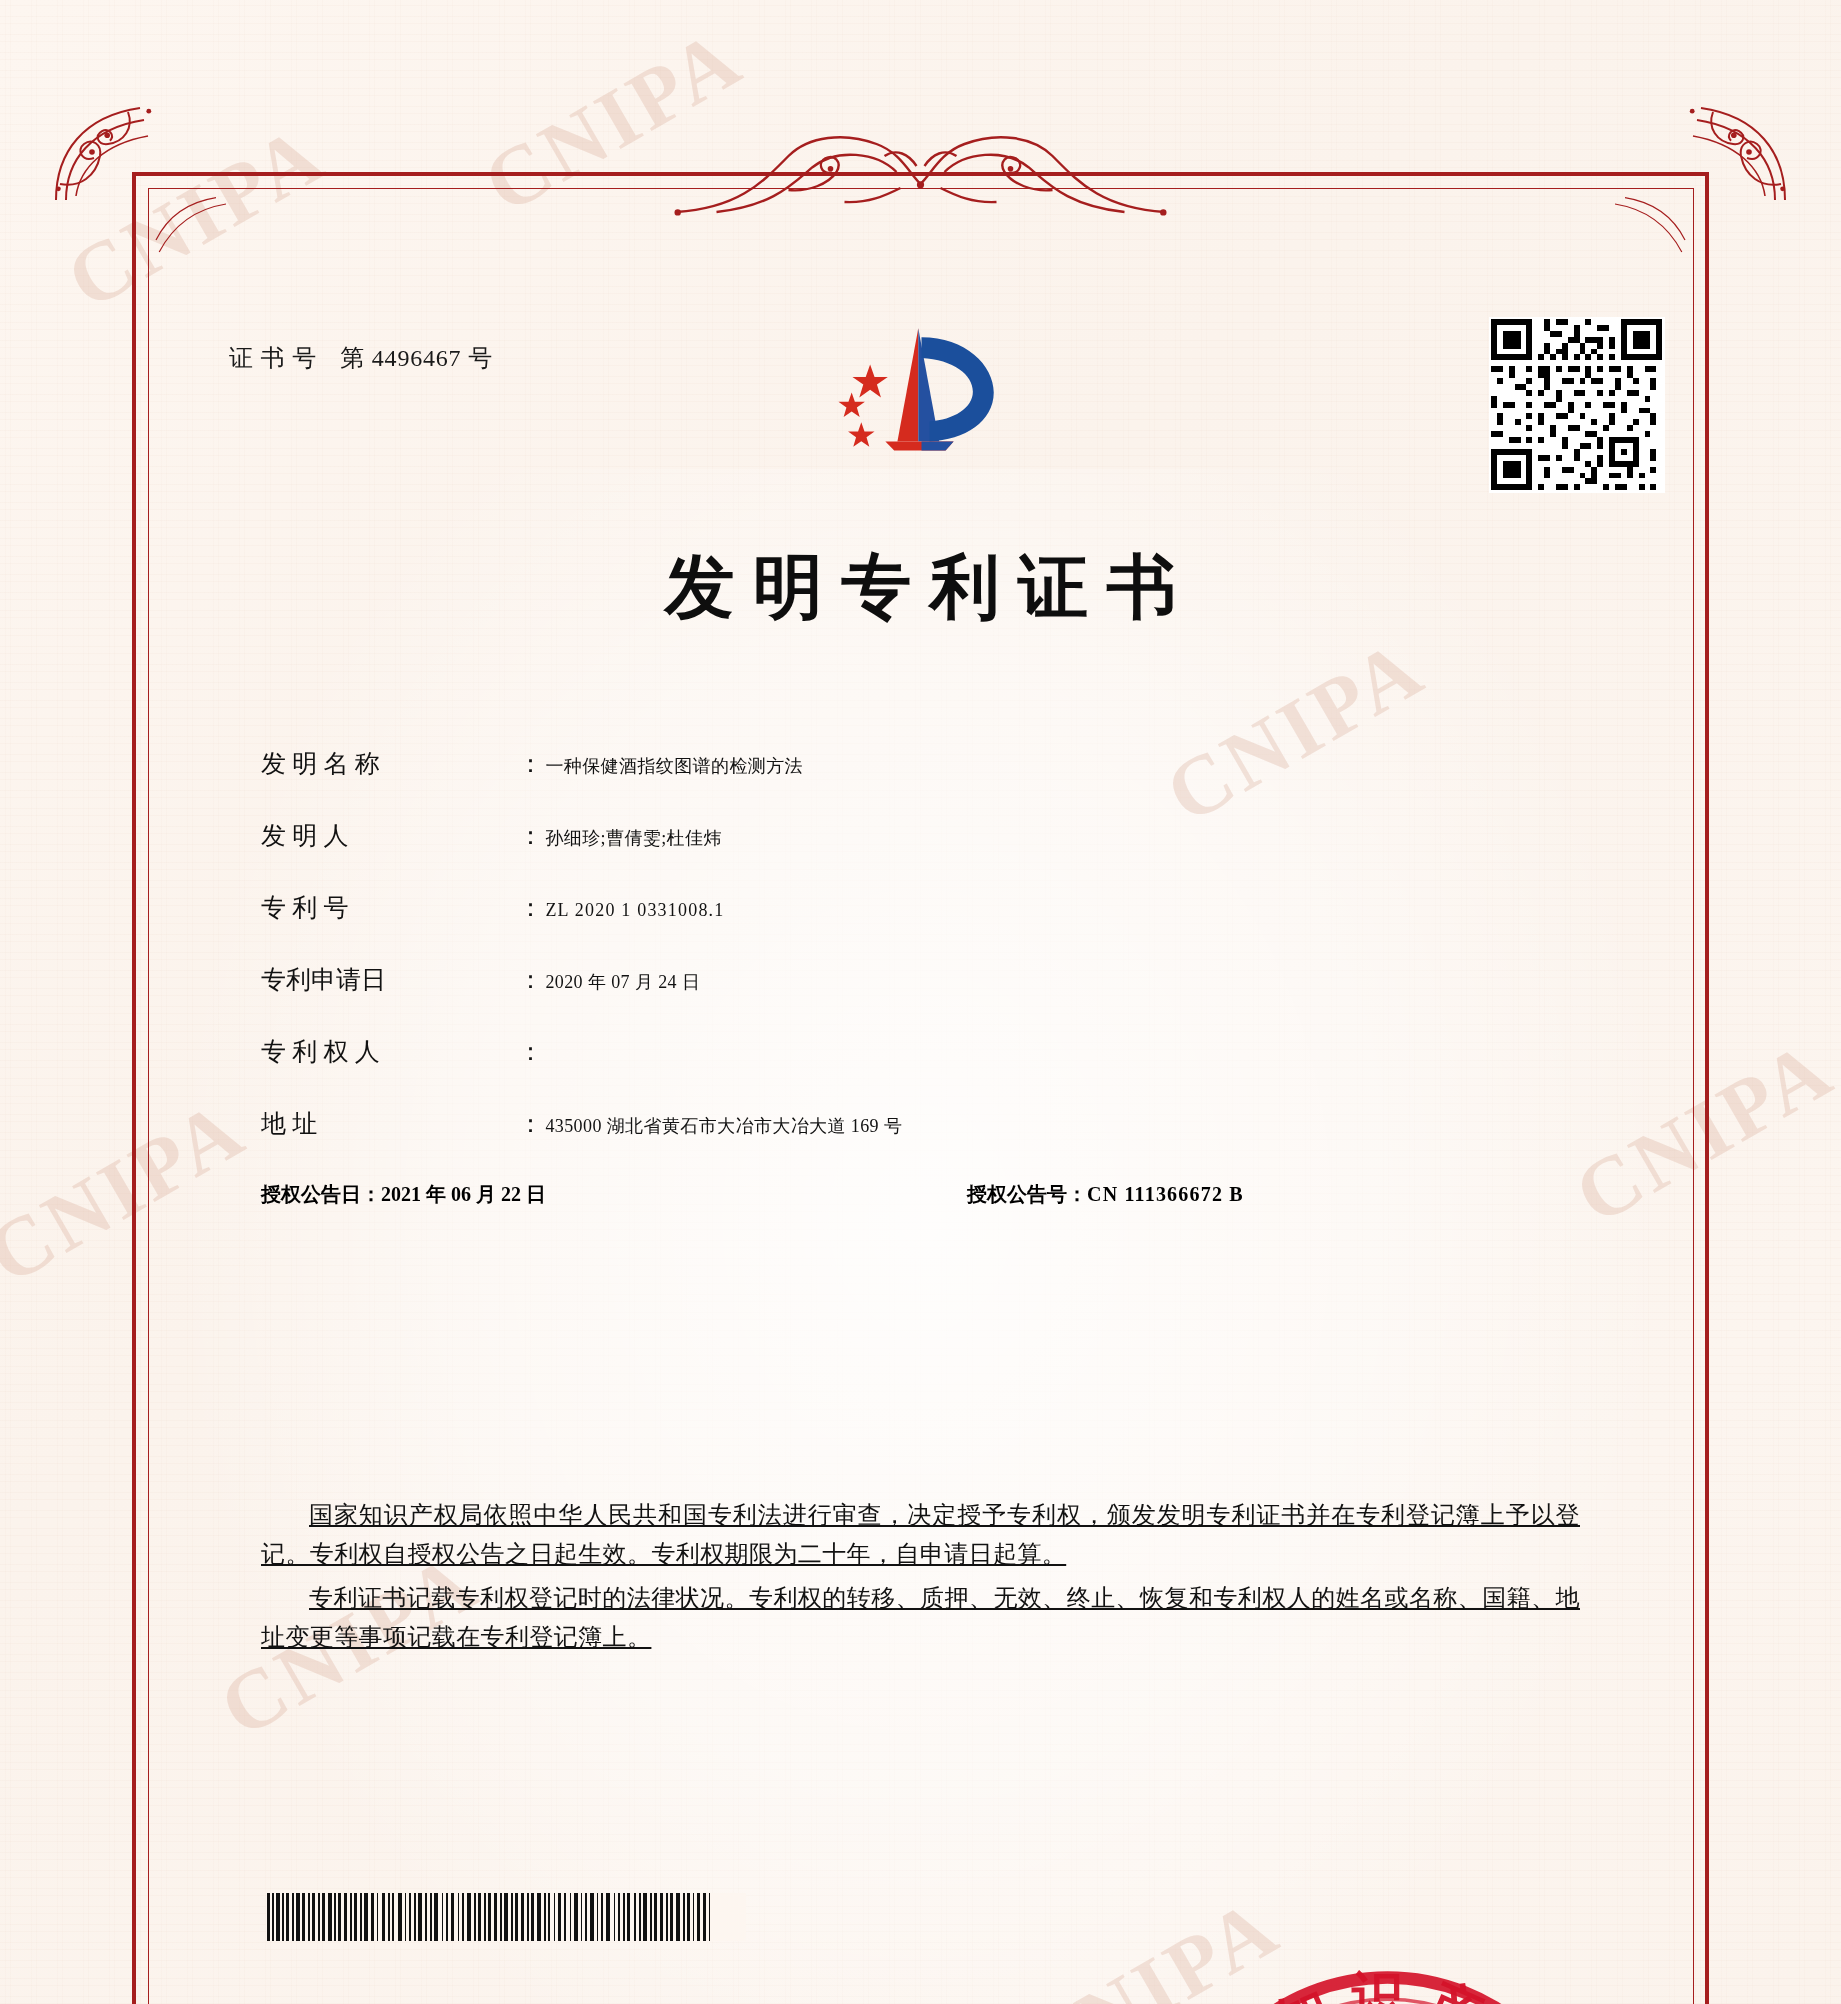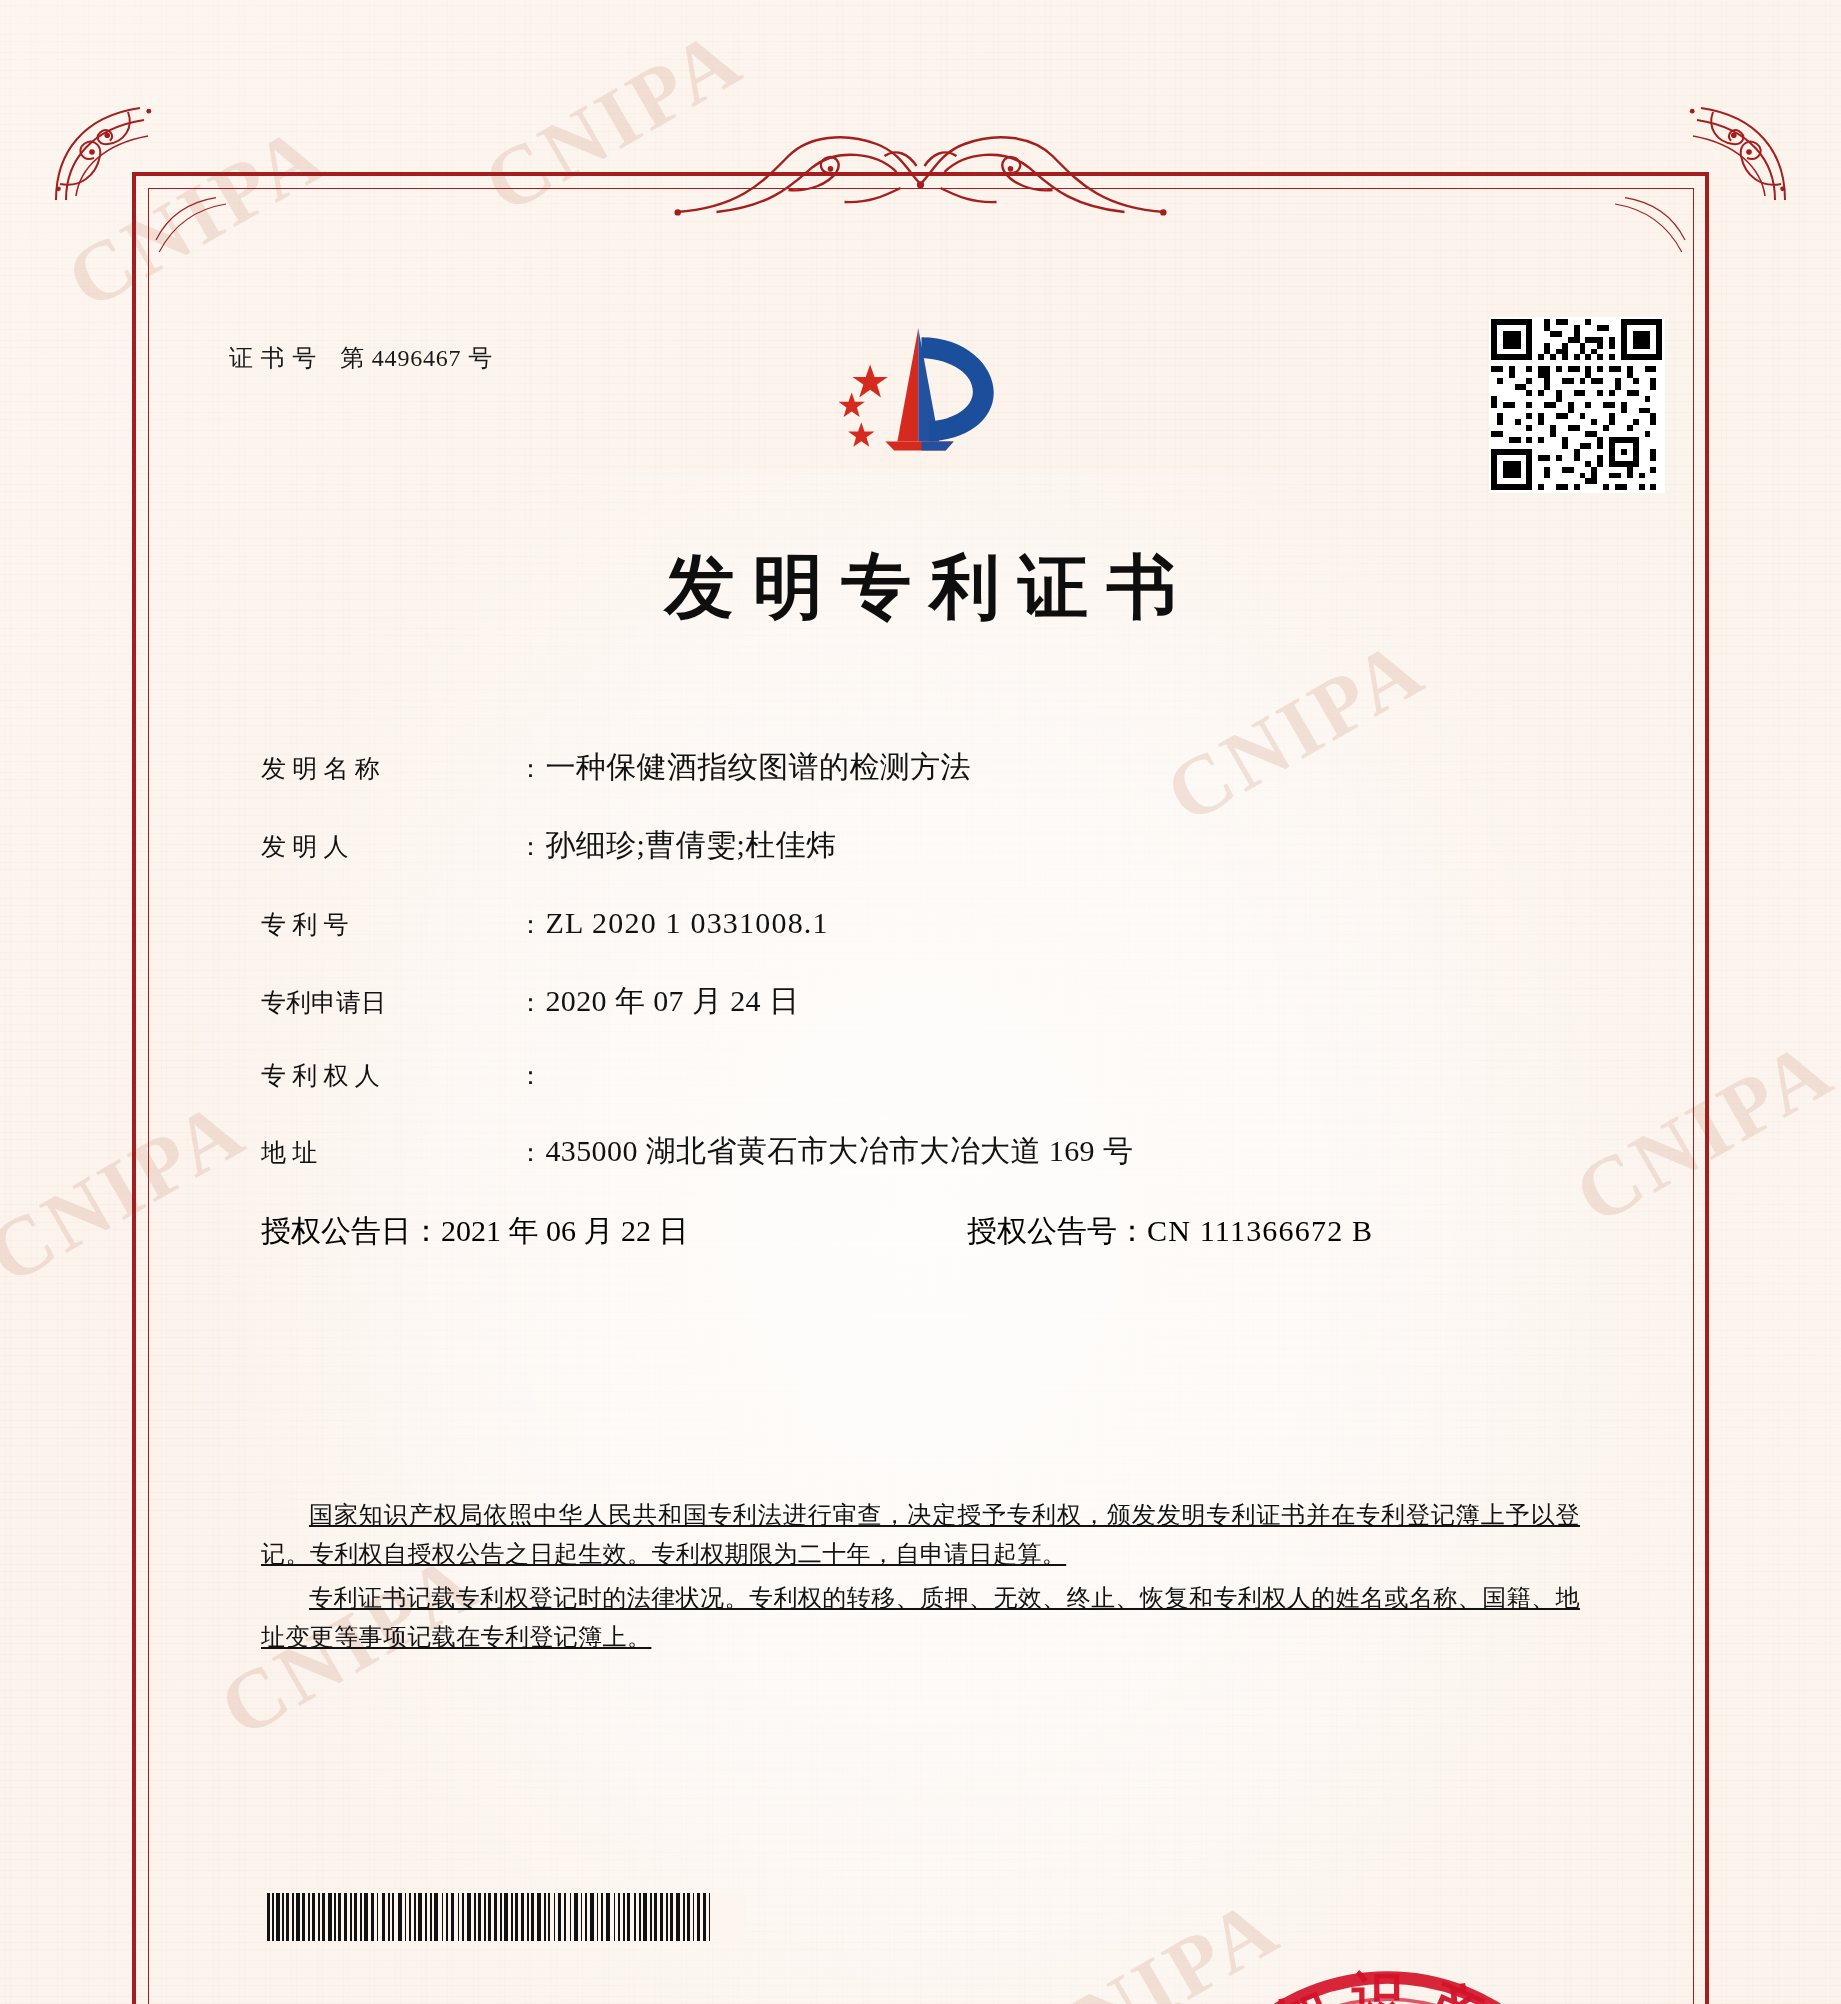--- a/index.html
+++ b/index.html
@@ -176,30 +176,31 @@
     font-size: 25px;
     white-space: nowrap;
   }
   .f-label.tight { letter-spacing: 0; }
   .f-colon {
     flex: 0 0 auto;
     margin-right: 2.4px;
   }
   .f-value {
     flex: 1 1 auto;
-    font-size: 30px;
+    font-size: 18px;
     letter-spacing: 0.4px;
   }
   .mono-ish { font-family: "Liberation Serif", serif; letter-spacing: 1.2px; }
 
   .row-inline {
     display: flex;
     align-items: flex-end;
-    font-size: 30px;
+    font-size: 20px;
     margin-bottom: 28px;
+    font-weight: bold;
   }
   .row-inline .left-group { display: flex; align-items: baseline; width: 706px; }
   .row-inline .right-group { display: flex; align-items: baseline; }
 
   
   .body-text {
     position: absolute;
     left: 261px;
     top: 1496px;
     width: 1319px;

